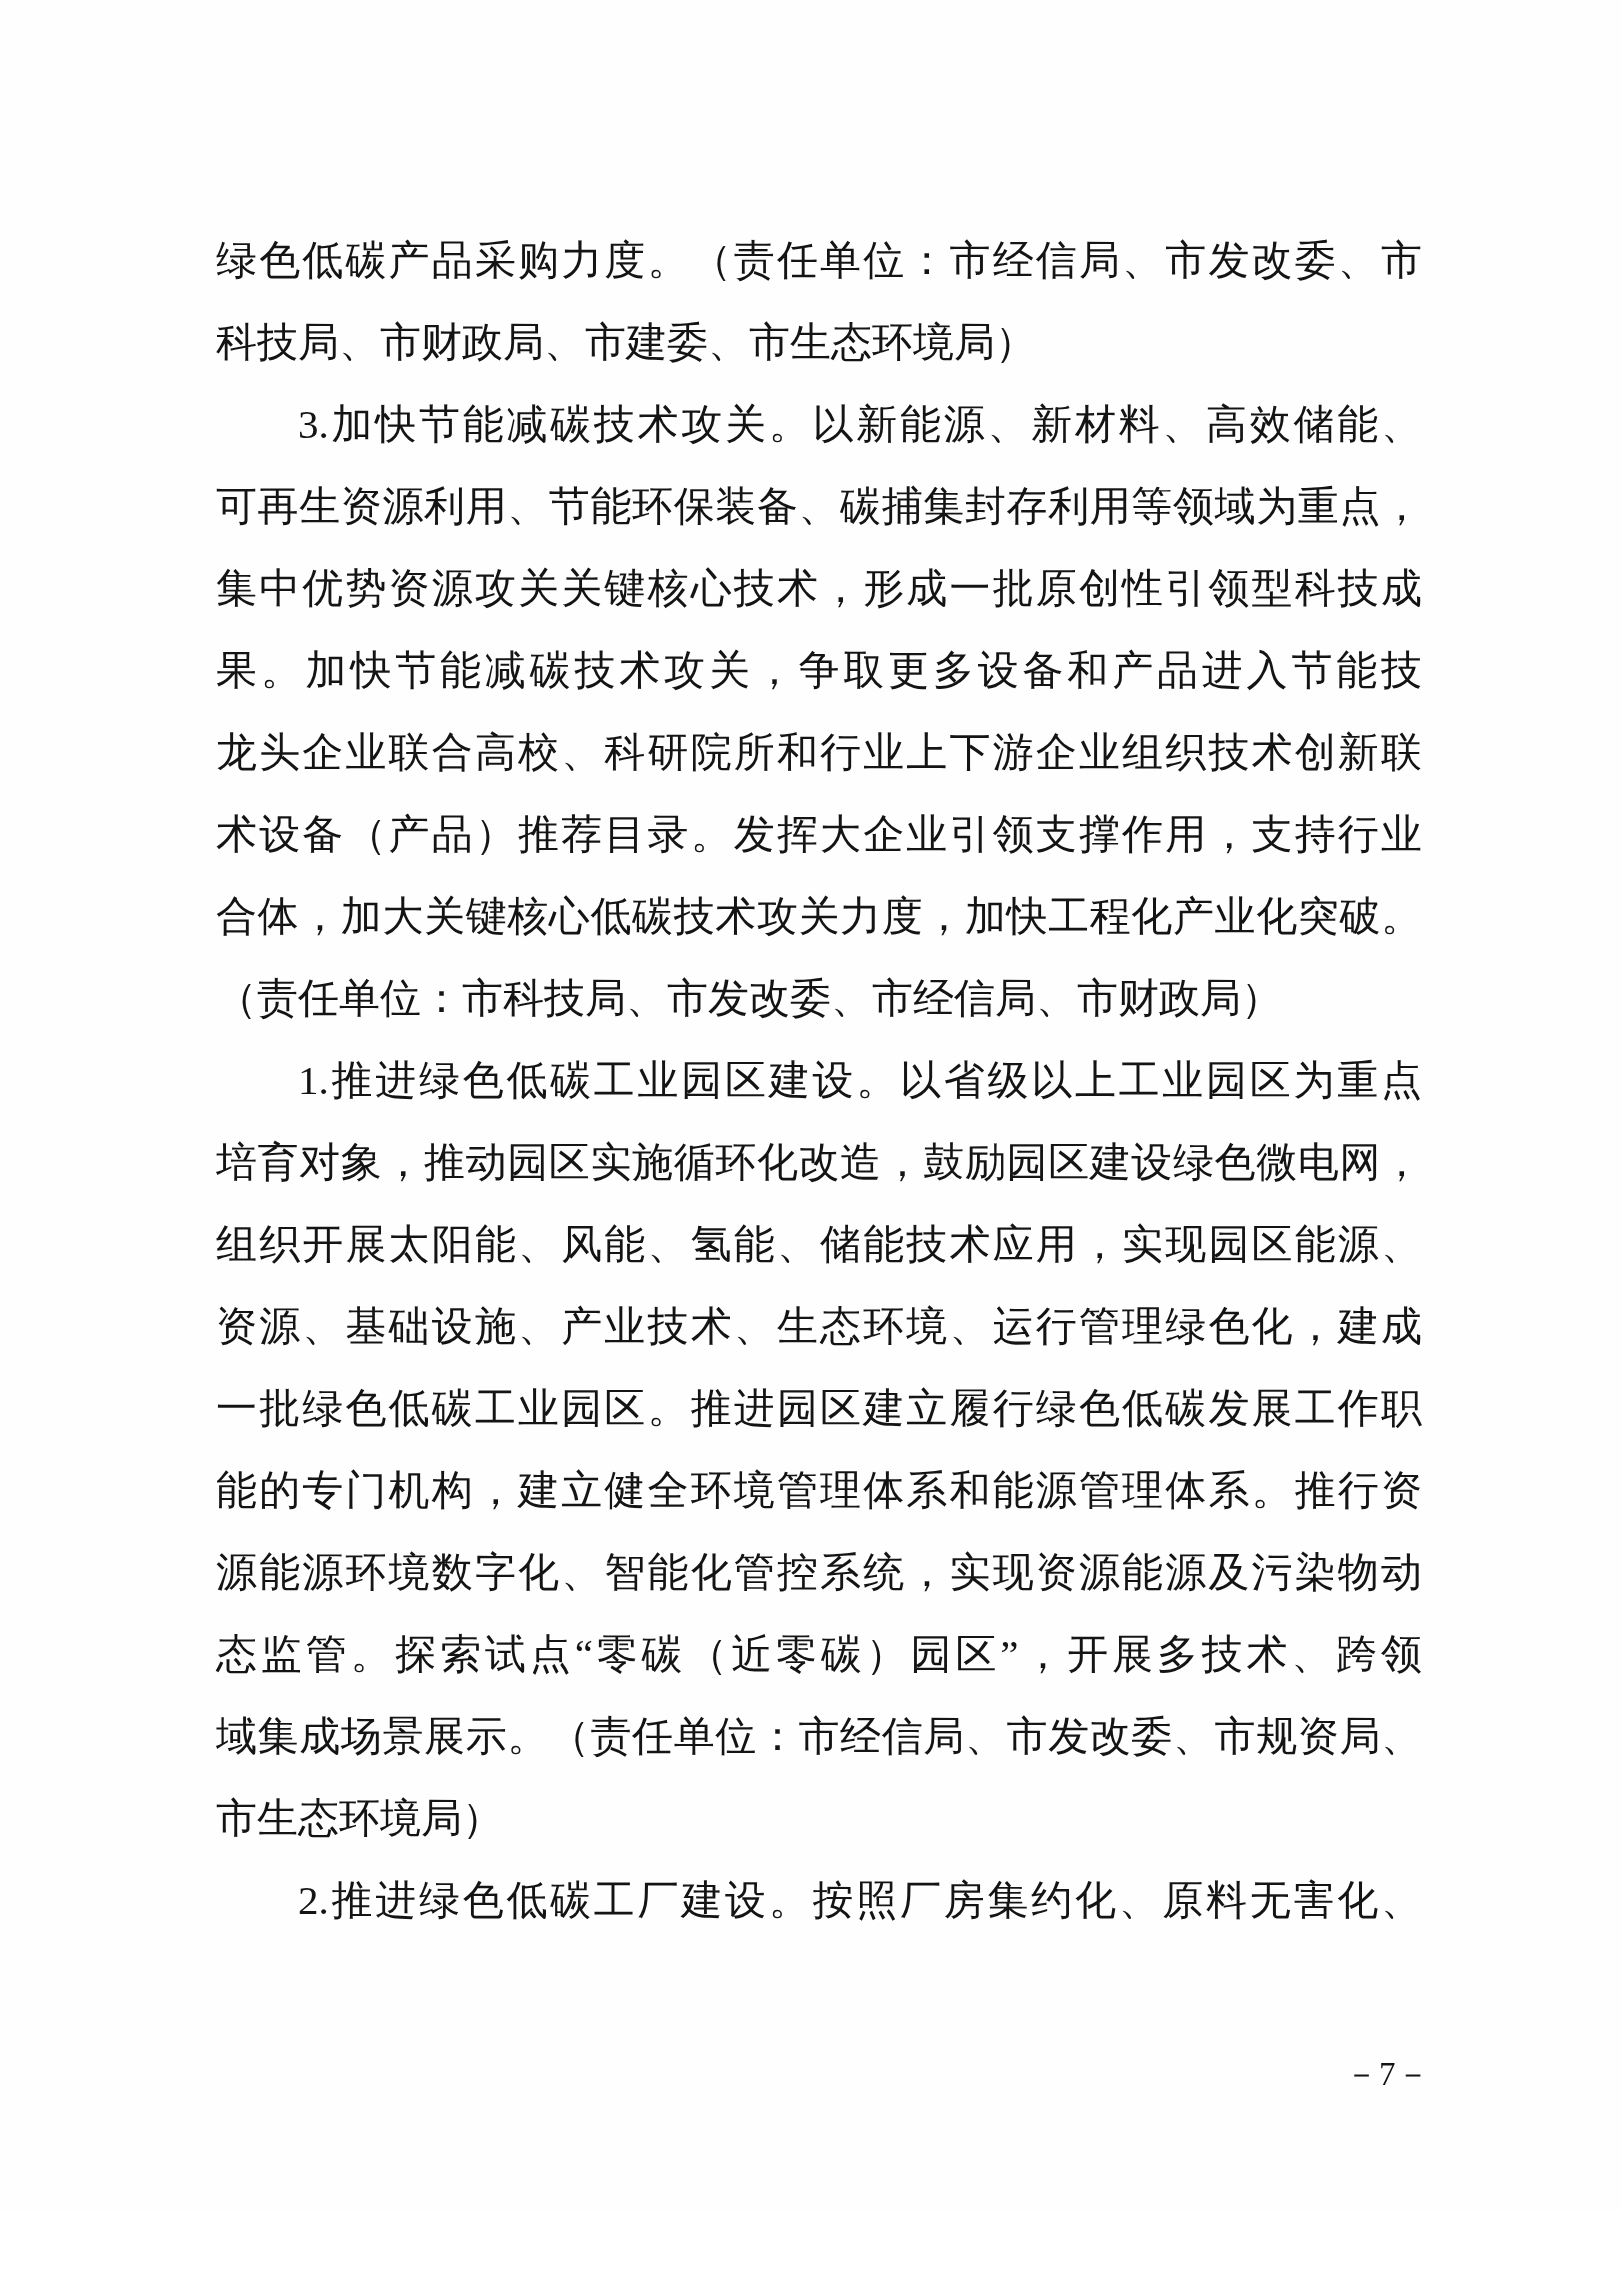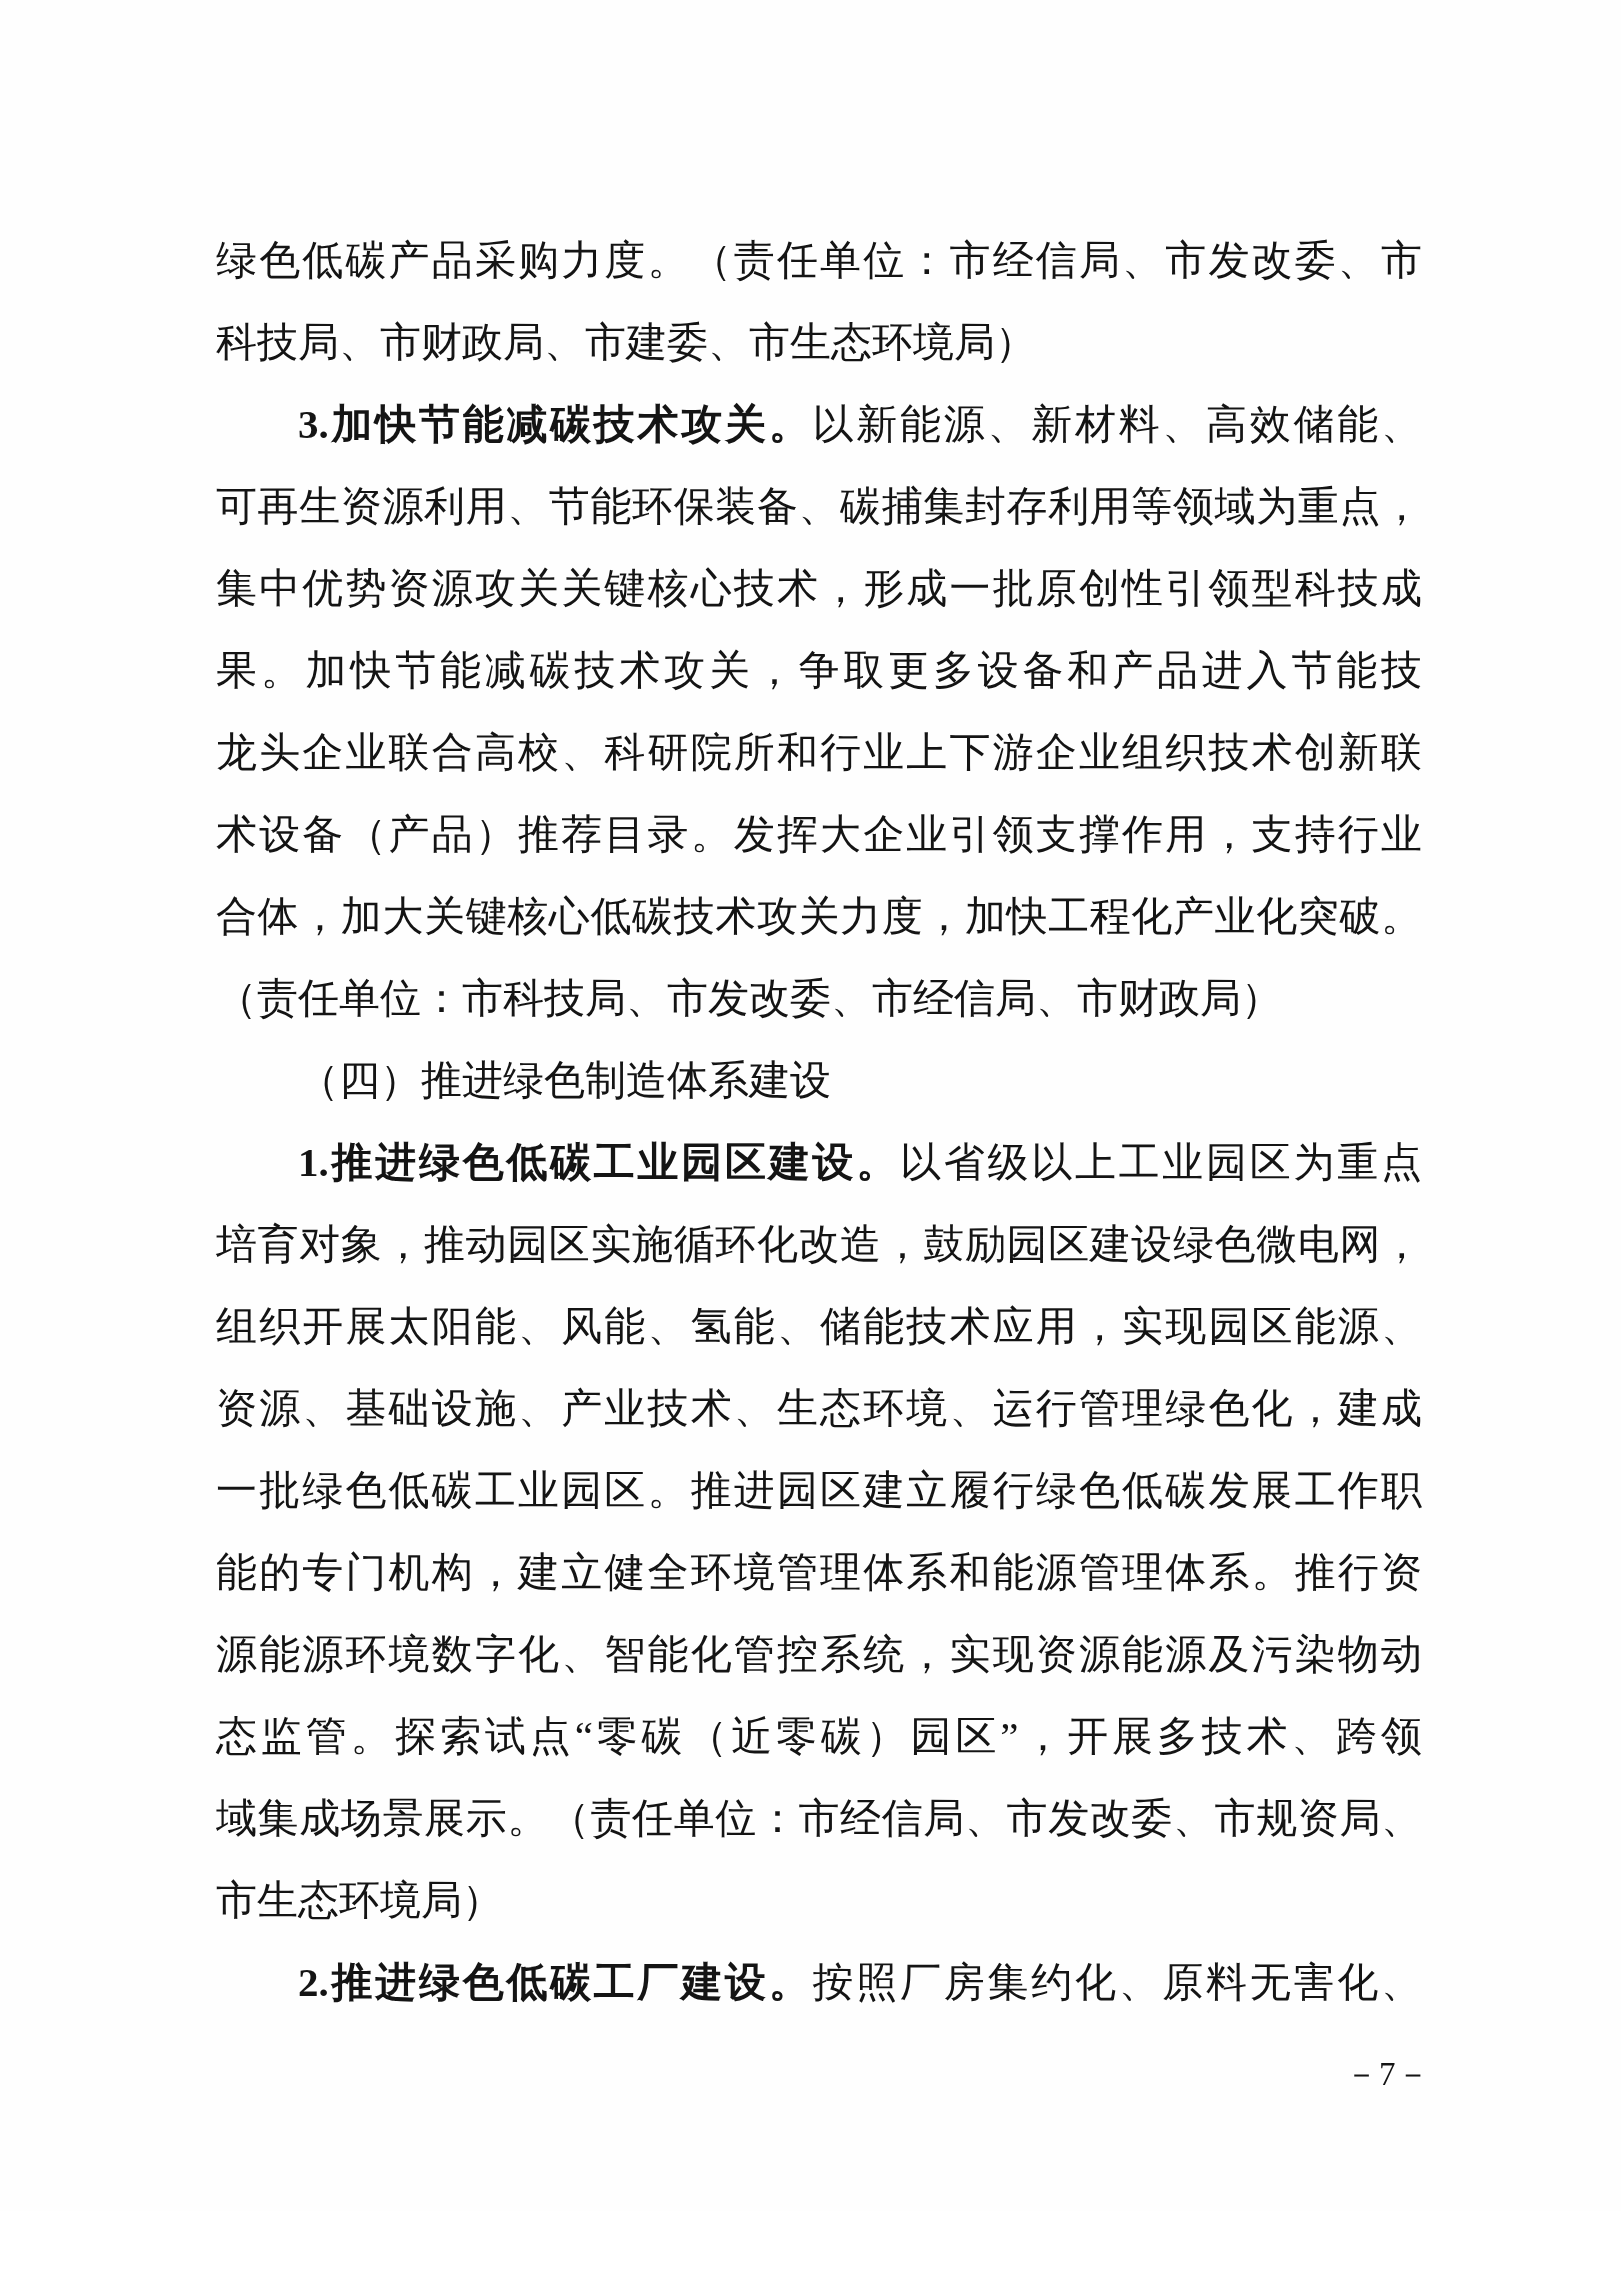--- a/index.html
+++ b/index.html
@@ -34,21 +34,21 @@
     text-align-last: justify;
   }
   .line.plain {
     text-align: left;
     text-align-last: left;
   }
   .line.indent {
     text-indent: 82px;
   }
   .seg { font-weight: 400; text-align: center; }
-  .seg.bold { font-weight: 700; }
+  .seg.bold { font-weight: 400; }
   .page-number {
     position: absolute;
     left: 1345px;
     top: 2055px;
     font-size: 33px;
     line-height: 39px;
     letter-spacing: 1px;
     color: #141414;
   }
 </style>
@@ -60,21 +60,20 @@
       <div class="line fill"><span class="seg">绿色低碳产品采购力度。（责任单位：市经信局、市发改委、市</span></div>
       <div class="line plain"><span class="seg">科技局、市财政局、市建委、市生态环境局）</span></div>
       <div class="line fill indent"><span class="seg bold">3.加快节能减碳技术攻关。</span><span class="seg">以新能源、新材料、高效储能、</span></div>
       <div class="line fill"><span class="seg">可再生资源利用、节能环保装备、碳捕集封存利用等领域为重点，</span></div>
       <div class="line fill"><span class="seg">集中优势资源攻关关键核心技术，形成一批原创性引领型科技成</span></div>
       <div class="line fill"><span class="seg">果。加快节能减碳技术攻关，争取更多设备和产品进入节能技</span></div>
       <div class="line fill"><span class="seg">龙头企业联合高校、科研院所和行业上下游企业组织技术创新联</span></div>
       <div class="line fill"><span class="seg">术设备（产品）推荐目录。发挥大企业引领支撑作用，支持行业</span></div>
       <div class="line fill"><span class="seg">合体，加大关键核心低碳技术攻关力度，加快工程化产业化突破。</span></div>
       <div class="line plain"><span class="seg">（责任单位：市科技局、市发改委、市经信局、市财政局）</span></div>
-      <div class="line plain indent"><span class="seg">（四）推进绿色制造体系建设</span></div>
       <div class="line fill indent"><span class="seg bold">1.推进绿色低碳工业园区建设。</span><span class="seg">以省级以上工业园区为重点</span></div>
       <div class="line fill"><span class="seg">培育对象，推动园区实施循环化改造，鼓励园区建设绿色微电网，</span></div>
       <div class="line fill"><span class="seg">组织开展太阳能、风能、氢能、储能技术应用，实现园区能源、</span></div>
       <div class="line fill"><span class="seg">资源、基础设施、产业技术、生态环境、运行管理绿色化，建成</span></div>
       <div class="line fill"><span class="seg">一批绿色低碳工业园区。推进园区建立履行绿色低碳发展工作职</span></div>
       <div class="line fill"><span class="seg">能的专门机构，建立健全环境管理体系和能源管理体系。推行资</span></div>
       <div class="line fill"><span class="seg">源能源环境数字化、智能化管控系统，实现资源能源及污染物动</span></div>
       <div class="line fill"><span class="seg">态监管。探索试点“零碳（近零碳）园区”，开展多技术、跨领</span></div>
       <div class="line fill"><span class="seg">域集成场景展示。（责任单位：市经信局、市发改委、市规资局、</span></div>
       <div class="line plain"><span class="seg">市生态环境局）</span></div>

